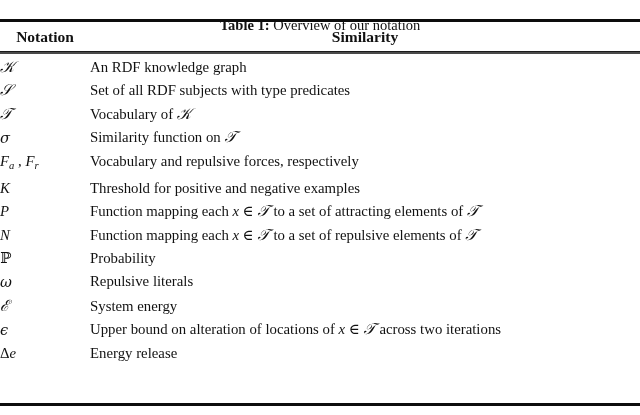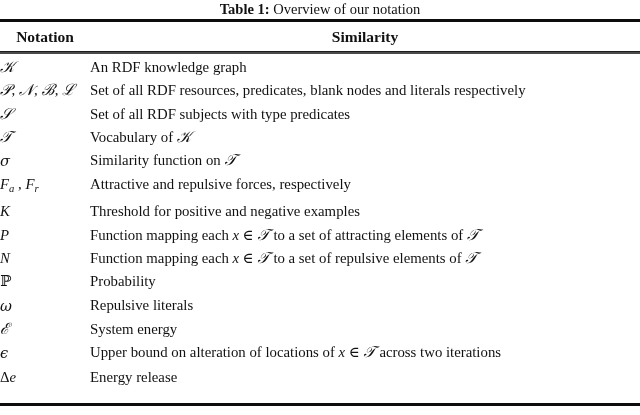--- a/index.html
+++ b/index.html
@@ -18,21 +18,21 @@
   #page {
     position: relative;
     width: 640px;
     height: 415px;
     box-sizing: border-box;
   }
 
   
   .caption {
     position: absolute;
-    top: 1px;
+    top: 17px;
     left: 0;
     width: 640px;
     text-align: center;
     font-size: 14.5px;
     line-height: 17px;
     white-space: nowrap;
   }
   .caption .cap-label {
     font-weight: bold;
   }
@@ -180,44 +180,40 @@
         <th>Similarity</th>
       </tr>
     </thead>
     <tbody>
 
       <tr>
         <td class="notation-cell"><span class="cal">𝒦</span></td>
         <td>An RDF knowledge graph</td>
       </tr>
 
-      <tr>
-        <td class="notation-cell"><span class="cal">𝒫</span><span class="comma">,</span> <span class="cal">𝒩</span><span class="comma">,</span> <span class="cal">ℬ</span><span class="comma">,</span> <span class="cal">ℒ</span></td>
-        <td>Set of all RDF resources, predicates, blank nodes and literals respectively</td>
-      </tr>
 
       <tr>
         <td class="notation-cell"><span class="cal">𝒮</span></td>
         <td>Set of all RDF subjects with type predicates</td>
       </tr>
 
       <tr>
         <td class="notation-cell"><span class="cal">𝒯</span></td>
         <td>Vocabulary of <span class="cal">𝒦</span></td>
       </tr>
 
       <tr>
         <td class="notation-cell"><span class="grk">σ</span></td>
         <td>Similarity function on <span class="cal">𝒯</span></td>
       </tr>
 
 
       <tr>
         <td class="notation-cell"><span class="mit">F</span><span class="sub">a</span> <span class="comma">,</span> <span class="mit">F</span><span class="sub">r</span></td>
-        <td>Attractive and repulsive forces, respectively</td>
+        <td>Vocabulary and repulsive forces, respectively</td>
       </tr>
 
       <tr>
         <td class="notation-cell"><span class="mit">K</span></td>
         <td>Threshold for positive and negative examples</td>
       </tr>
 
       <tr>
         <td class="notation-cell"><span class="mit">P</span></td>
         <td>Function mapping each <span class="mit">x</span> ∈ <span class="cal">𝒯</span> to a set of attracting elements of <span class="cal">𝒯</span></td>

